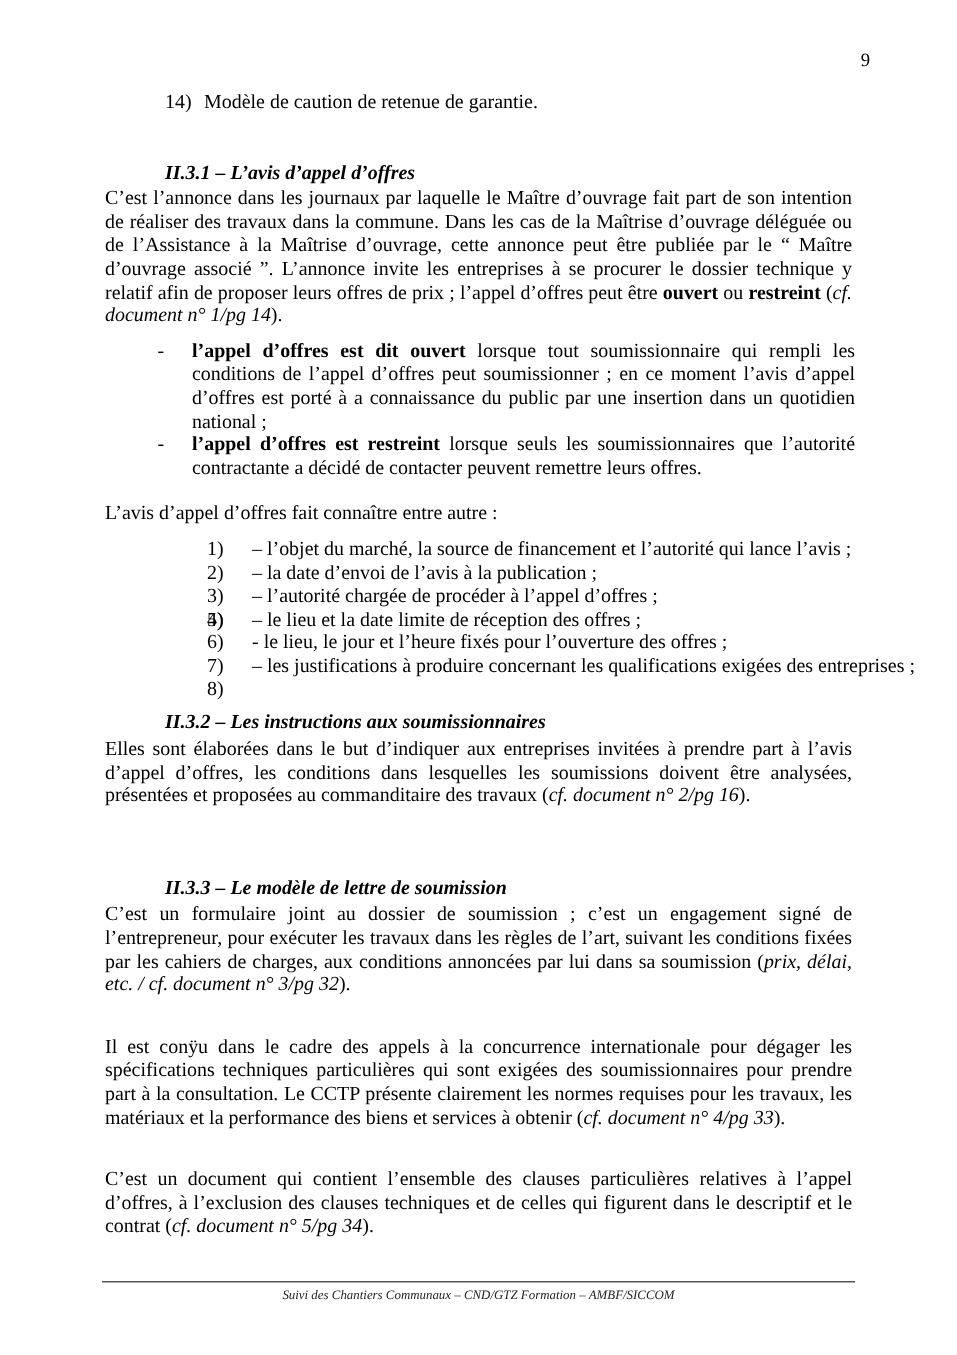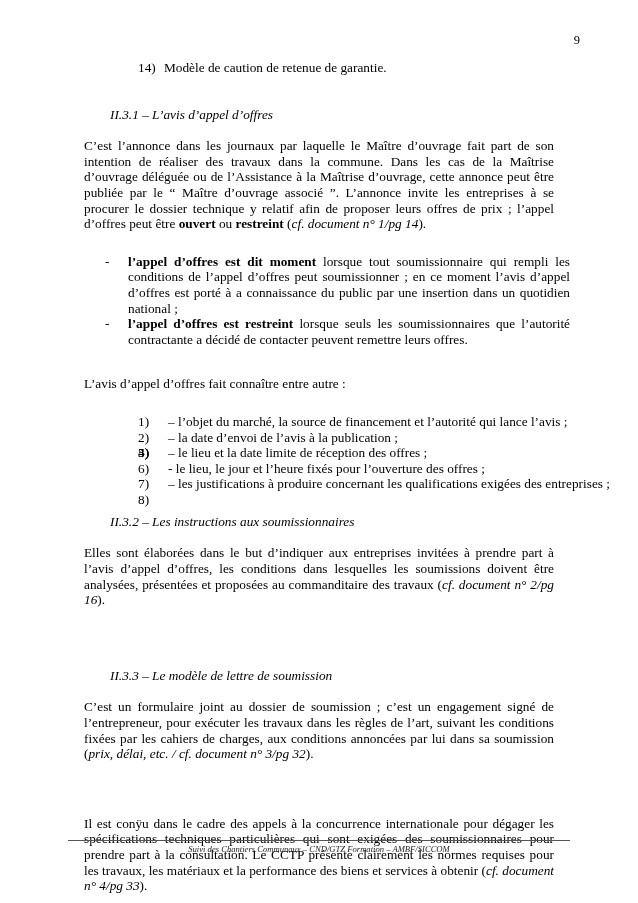--- a/index.html
+++ b/index.html
@@ -31,40 +31,39 @@
     left: 68px;
     right: 68px;
     top: 60px;
   }
   
   .para {
     font-size: 13.3px;
     line-height: 15.6px;
     text-align: justify;
     text-justify: inter-word;
-    margin: 16px;
+    margin: 2px;
   }
   .heading {
     font-size: 13.3px;
     line-height: 15.6px;
-    font-weight: normal;
+    font-weight: bold;
     font-style: italic;
     margin: 0;
     padding-left: 42px;
   }
   .intro-item {
     font-size: 13.3px;
     line-height: 15.6px;
     margin: 0;
     padding-left: 42px;
   }
   .intro-item .num {
     display: inline-block;
     width: 26px;
-    margin-left: 28px;
   }
   .gap-xs { height: 6px; }
   .gap-s  { height: 13px; }
   .gap-m  { height: 22px; }
   .gap-l  { height: 31px; }
   .gap-xl { height: 44px; }
 
   
   .dash-list {
     margin: 0;
@@ -104,21 +103,21 @@
   }
   .num-list li .idx {
     position: absolute;
     left: 70px;
     top: 0;
   }
   .footer {
     position: absolute;
     left: 68px;
     right: 68px;
-    bottom: 48px;
+    bottom: 34px;
   }
   .footer-rule {
     border-top: 1px solid #555555;
     width: 100%;
     margin-bottom: 3px;
   }
   .footer-text {
     font-size: 8.6px;
     line-height: 11px;
     font-style: italic;
@@ -142,34 +141,34 @@
     </div>
 
     <div class="gap-l"></div>
 
     <div class="heading">II.3.1 – L’avis d’appel d’offres</div>
     <p class="para"><span>C’est l’annonce dans les journaux par laquelle le Maître d’ouvrage fait part de son intention de réaliser des travaux dans la commune. Dans les cas de la Maîtrise d’ouvrage déléguée ou de l’Assistance à la Maîtrise d’ouvrage, cette annonce peut être publiée par le “ Maître d’ouvrage associé ”. L’annonce invite les entreprises à se procurer le dossier technique y relatif afin de proposer leurs offres de prix ; l’appel d’offres peut être </span><b>ouvert</b><span> ou </span><b>restreint</b><span> (</span><i>cf. document n° 1/pg 14</i><span>).</span></p>
 
     <div class="gap-xs"></div>
 
     <ul class="dash-list">
-      <li><span class="dash">-</span><b>l’appel d’offres est dit moment</b><span> lorsque tout soumissionnaire qui rempli les conditions de l’appel d’offres peut soumissionner ; en ce moment l’avis d’appel d’offres est porté à a connaissance du public par une insertion dans un quotidien national ;</span></li>
+      <li><span class="dash">-</span><b>l’appel d’offres est dit ouvert</b><span> lorsque tout soumissionnaire qui rempli les conditions de l’appel d’offres peut soumissionner ; en ce moment l’avis d’appel d’offres est porté à a connaissance du public par une insertion dans un quotidien national ;</span></li>
       <li><span class="dash">-</span><b>l’appel d’offres est restreint</b><span> lorsque seuls les soumissionnaires que l’autorité contractante a décidé de contacter peuvent remettre leurs offres.</span></li>
     </ul>
 
     <div class="gap-s"></div>
 
     <p class="para">L’avis d’appel d’offres fait connaître entre autre :</p>
 
     <div class="gap-xs"></div>
 
     <ul class="num-list">
       <li><span class="idx">1)</span><span>– l’objet du marché, la source de financement et l’autorité qui lance l’avis ;</span></li>
       <li><span class="idx">2)</span><span>– la date d’envoi de l’avis à la publication ;</span></li>
-      <li><span class="idx">3)</span></li>
+      <li><span class="idx">3)</span><span>– l’autorité chargée de procéder à l’appel d’offres ;</span></li>
       <li><span class="idx">4)</span></li>
       <li><span class="idx">5)</span><span>– le lieu et la date limite de réception des offres ;</span></li>
       <li><span class="idx">6)</span><span>- le lieu, le jour et l’heure fixés pour l’ouverture des offres ;</span></li>
       <li><span class="idx">7)</span><span>– les justifications à produire concernant les qualifications exigées des entreprises ;</span></li>
       <li><span class="idx">8)</span></li>
     </ul>
 
     <div class="gap-m"></div>
 
     <div class="heading">II.3.2 – Les instructions aux soumissionnaires</div>
@@ -179,20 +178,21 @@
 
     <div class="heading">II.3.3 – Le modèle de lettre de soumission</div>
     <p class="para"><span>C’est un formulaire joint au dossier de soumission ; c’est un engagement signé de l’entrepreneur, pour exécuter les travaux dans les règles de l’art, suivant les conditions fixées par les cahiers de charges, aux conditions annoncées par lui dans sa soumission (</span><i>prix, délai, etc. / cf. document n° 3/pg 32</i><span>).</span></p>
 
     <div class="gap-m"></div>
 
     <p class="para"><span>Il est conÿu dans le cadre des appels à la concurrence internationale pour dégager les spécifications techniques particulières qui sont exigées des soumissionnaires pour prendre part à la consultation. Le CCTP présente clairement les normes requises pour les travaux, les matériaux et la performance des biens et services à obtenir (</span><i>cf. document n° 4/pg 33</i><span>).</span></p>
 
     <div class="gap-m"></div>
 
+    <p class="para"><span>C’est un document qui contient l’ensemble des clauses particulières relatives à l’appel d’offres, à l’exclusion des clauses techniques et de celles qui figurent dans le descriptif et le contrat (</span><i>cf. document n° 5/pg 34</i><span>).</span></p>
 
     <div class="gap-xl"></div>
 
   </div>
 
   <div class="footer">
     <div class="footer-rule"></div>
     <div class="footer-text">Suivi des Chantiers Communaux – CND/GTZ Formation – AMBF/SICCOM</div>
   </div>
 

